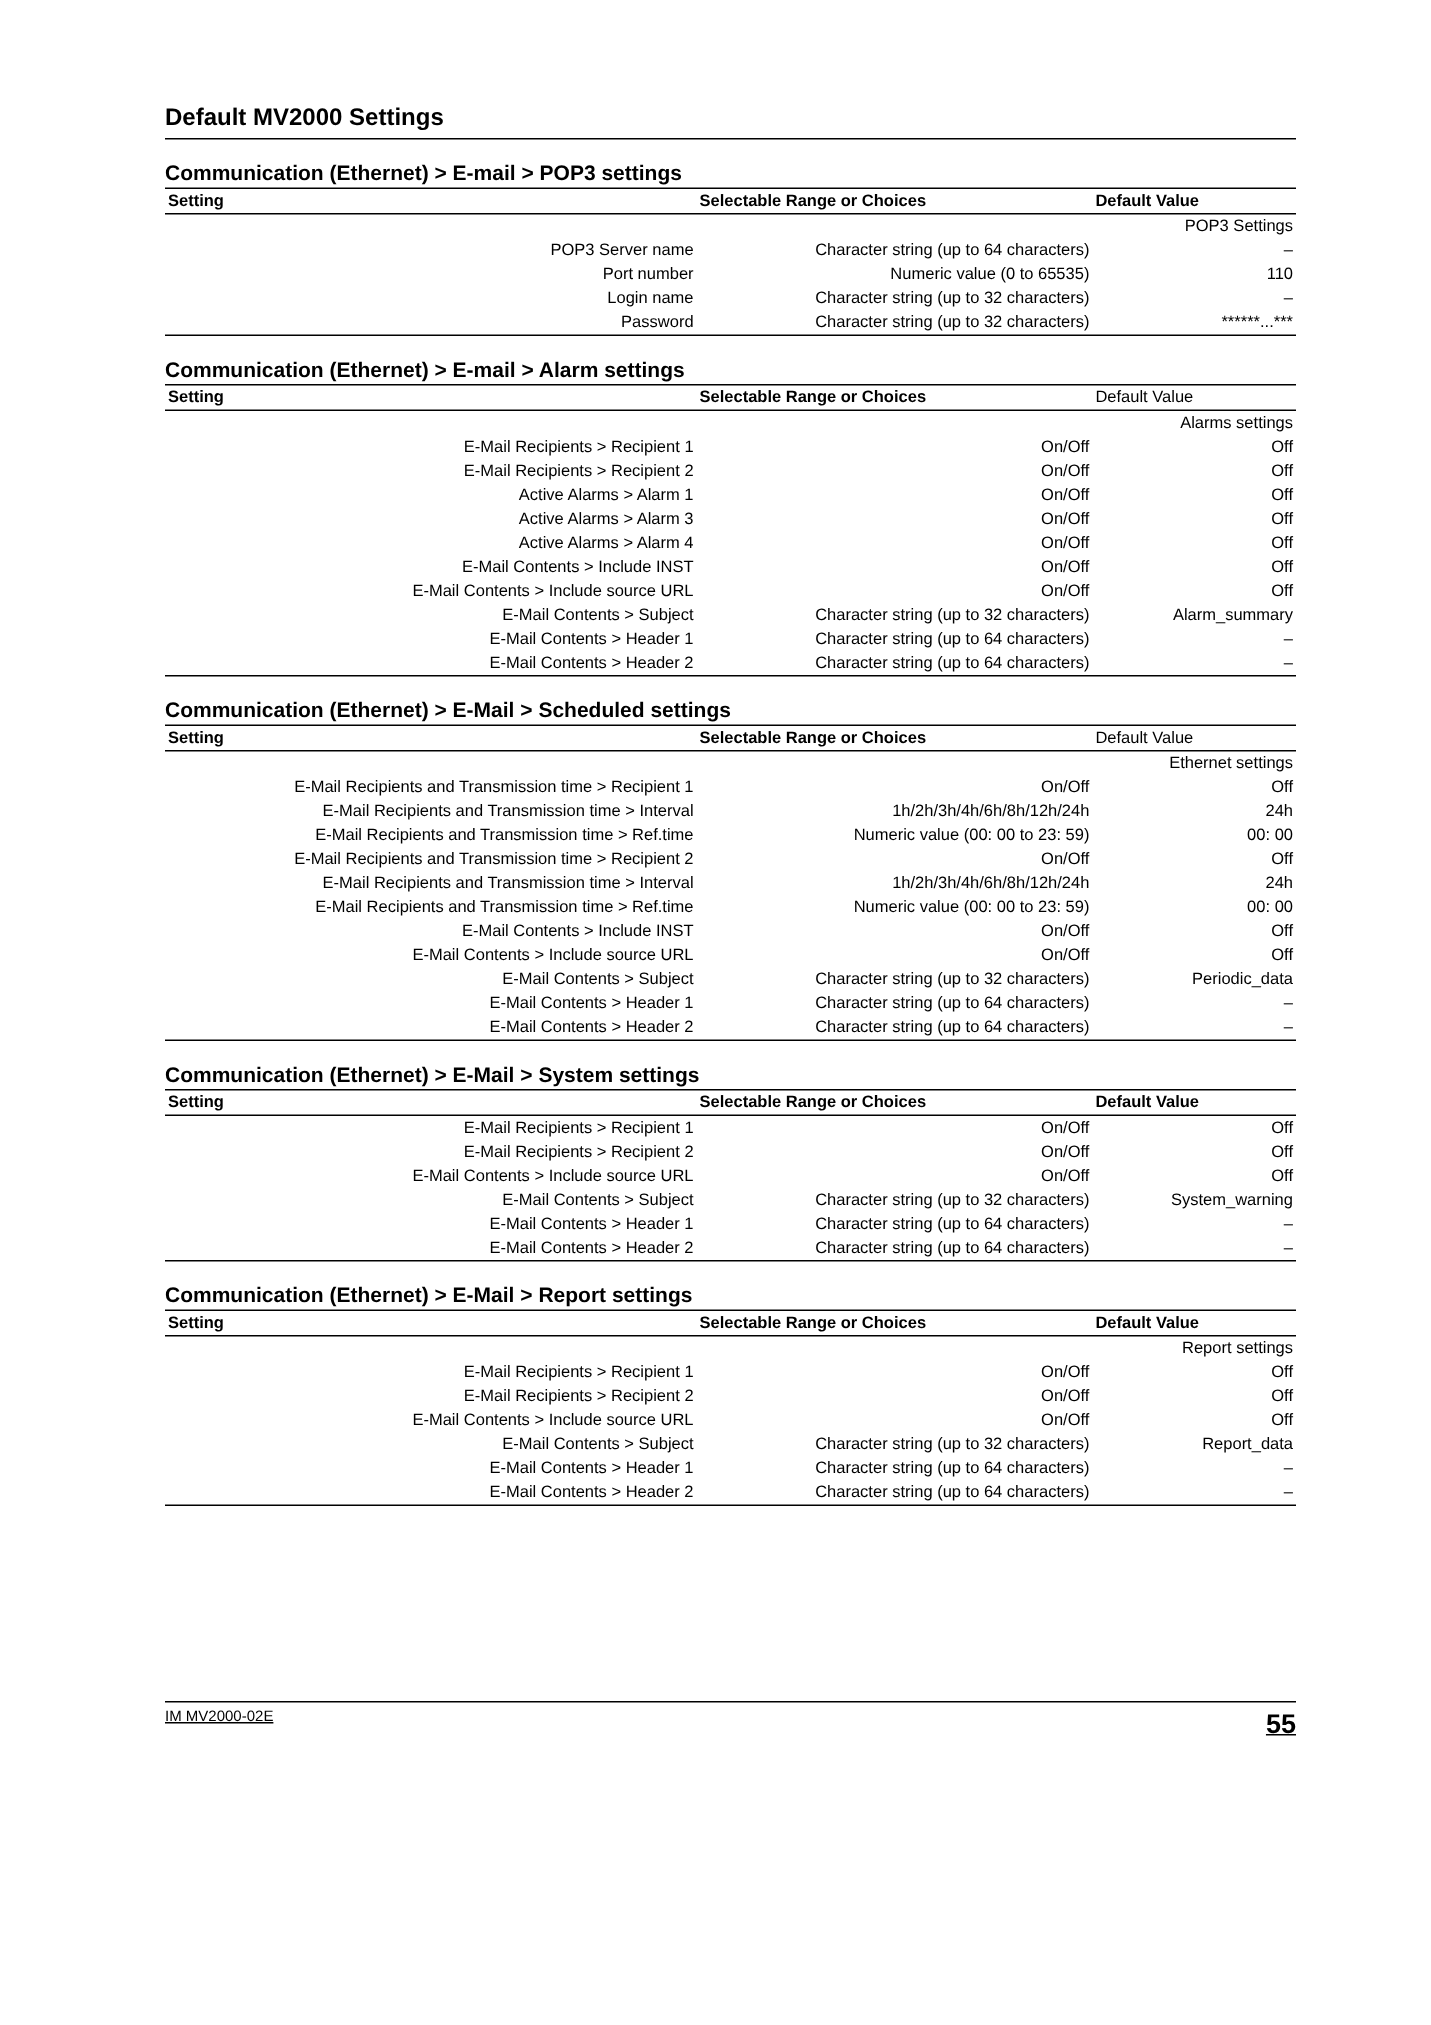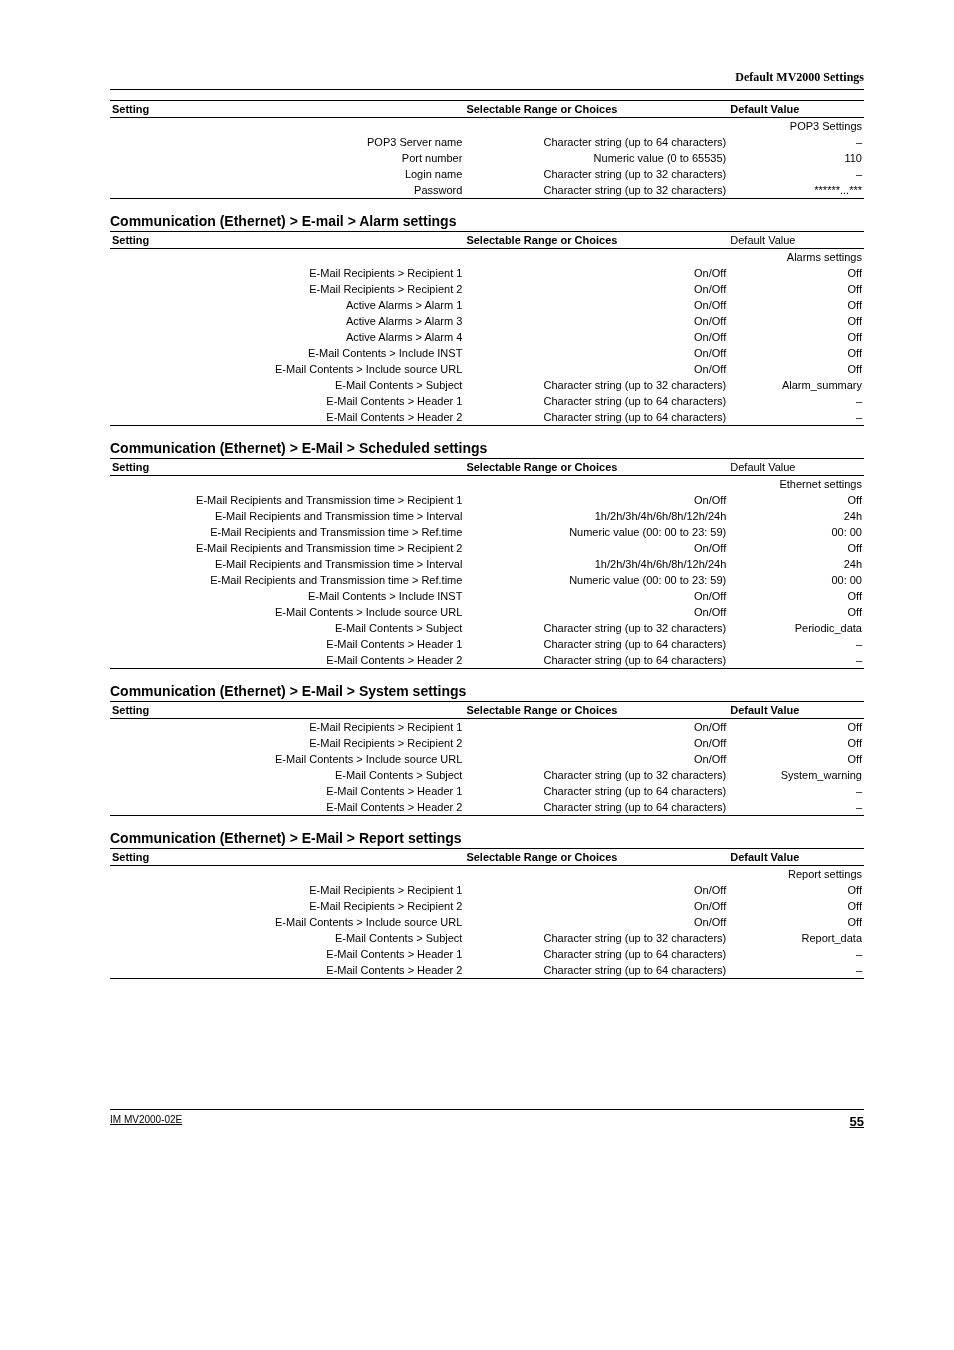--- a/index.html
+++ b/index.html
@@ -6,25 +6,23 @@
     font-family: Arial, Helvetica, sans-serif;
     background: #fff;
     color: #000;
     margin: 0;
     padding: 70px 90px 40px 110px;
     width: 954px;
     box-sizing: border-box;
     font-size: 11px;
   }
   .top-header {
-    text-align: right;
     font-weight: bold;
-    font-size: 12px;
+    font-size: 16px;
     padding-bottom: 4px;
-    font-family: Liberation Serif, serif;
   }
   .top-rule {
     border: none;
     border-top: 1.5px solid #000;
     margin: 0 0 10px 0;
   }
   h2 {
     font-size: 14px;
     font-weight: bold;
     margin: 14px 0 2px 0;
@@ -68,33 +66,34 @@
     margin: 130px 0 4px 0;
   }
   .footer {
     display: flex;
     justify-content: space-between;
     font-size: 10px;
     text-decoration: underline;
   }
   .footer .page {
     font-weight: bold;
-    font-size: 13px;
+    font-size: 18px;
   }
   .emdash {
     font-family: Arial;
   }
 </style>
 </head>
 <body>
 
 <div class="top-header">Default MV2000 Settings</div>
 <hr class="top-rule">
 
 <div id="sections">
+    <h2>Communication (Ethernet) &gt; E-mail &gt; POP3 settings</h2>
     <table>
       <thead>
         <tr>
           <th class="col-setting">Setting</th>
           <th class="col-range">Selectable Range or Choices</th>
           <th class="col-default">Default Value</th>
         </tr>
       </thead>
       <tbody class="last-border">
         <tr class="group-row">

